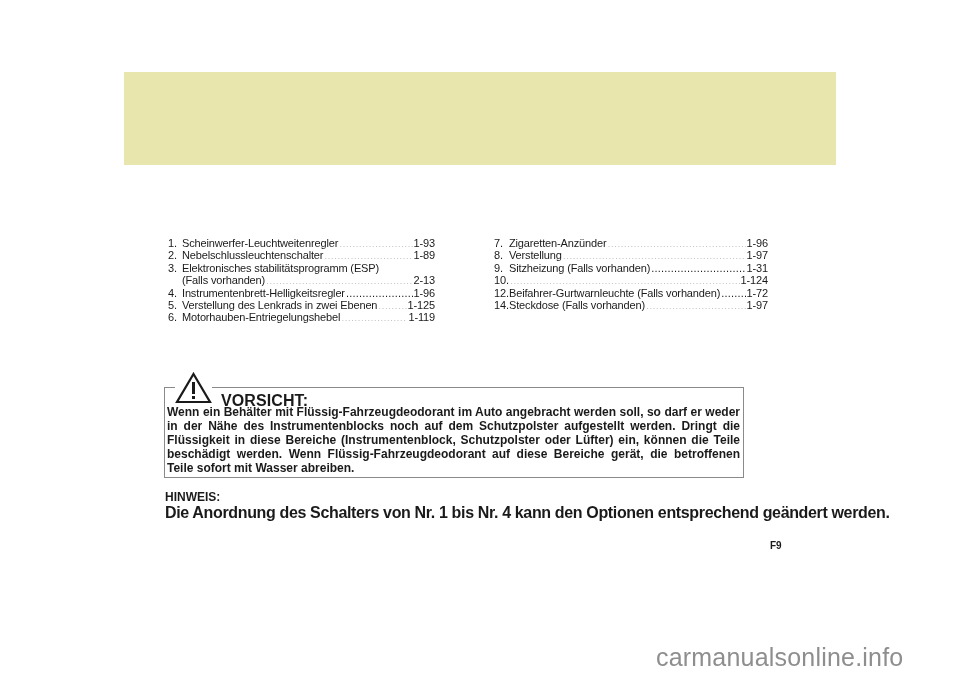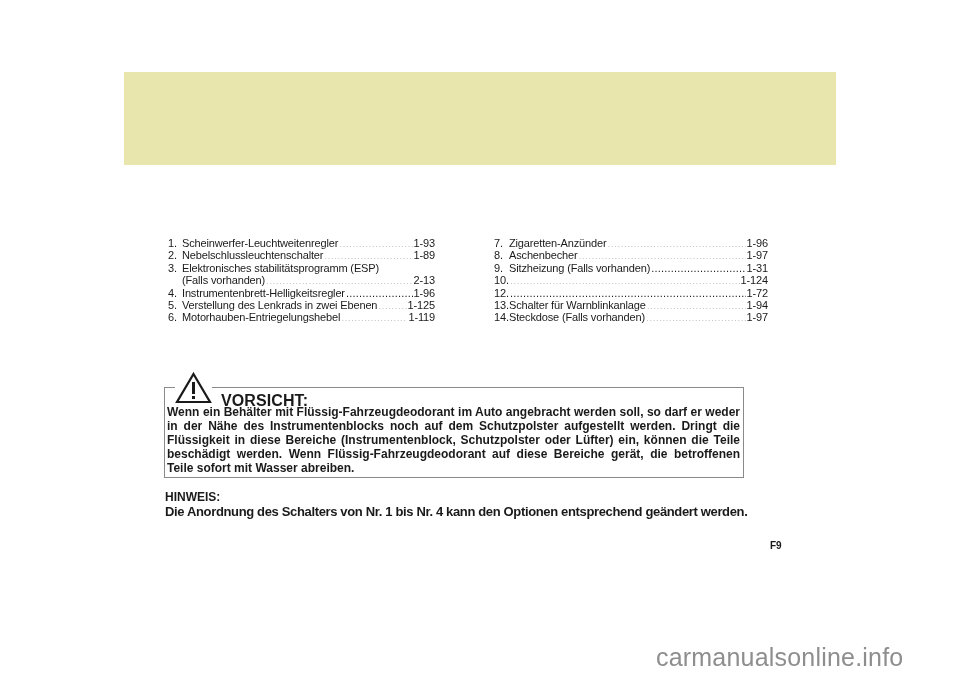--- a/index.html
+++ b/index.html
@@ -105,21 +105,21 @@
       position: absolute;
       left: 165px;
       top: 490px;
       font-size: 12px;
       font-weight: bold;
     }
     .hinweis-body {
       position: absolute;
       left: 165px;
       top: 504px;
-      font-size: 13px;
+      font-size: 16px;
       font-weight: bold;
       letter-spacing: -0.35px;
       white-space: nowrap;
     }
     .page-number {
       position: absolute;
       left: 770px;
       top: 540px;
       font-size: 10px;
       font-weight: bold;
@@ -184,45 +184,40 @@
 
 <div class="index-col right">
   <div class="index-row">
     <span class="index-num">7.</span>
     <span class="index-label">Zigaretten-Anzünder</span>
     <span class="index-dots"></span>
     <span class="index-page">1-96</span>
   </div>
   <div class="index-row">
     <span class="index-num">8.</span>
-    <span class="index-label">Aschenbecher</span>
+    <span class="index-label">Verstellung</span>
     <span class="index-dots"></span>
     <span class="index-page">1-97</span>
   </div>
   <div class="index-row">
     <span class="index-num">9.</span>
     <span class="index-label">Sitzheizung (Falls vorhanden)</span>
     <span class="index-dots"></span>
     <span class="index-page">1-31</span>
   </div>
   <div class="index-row">
     <span class="index-num">10.</span>
     <span class="index-dots"></span>
     <span class="index-page">1-124</span>
   </div>
   <div class="index-row">
     <span class="index-num">12.</span>
+    <span class="index-label">Beifahrer-Gurtwarnleuchte (Falls vorhanden)</span>
     <span class="index-dots"></span>
     <span class="index-page">1-72</span>
-  </div>
-  <div class="index-row">
-    <span class="index-num">13.</span>
-    <span class="index-label">Schalter für Warnblinkanlage</span>
-    <span class="index-dots"></span>
-    <span class="index-page">1-94</span>
   </div>
   <div class="index-row">
     <span class="index-num">14.</span>
     <span class="index-label">Steckdose (Falls vorhanden)</span>
     <span class="index-dots"></span>
     <span class="index-page">1-97</span>
   </div>
 </div>
 
 <div class="caution-box"></div>

